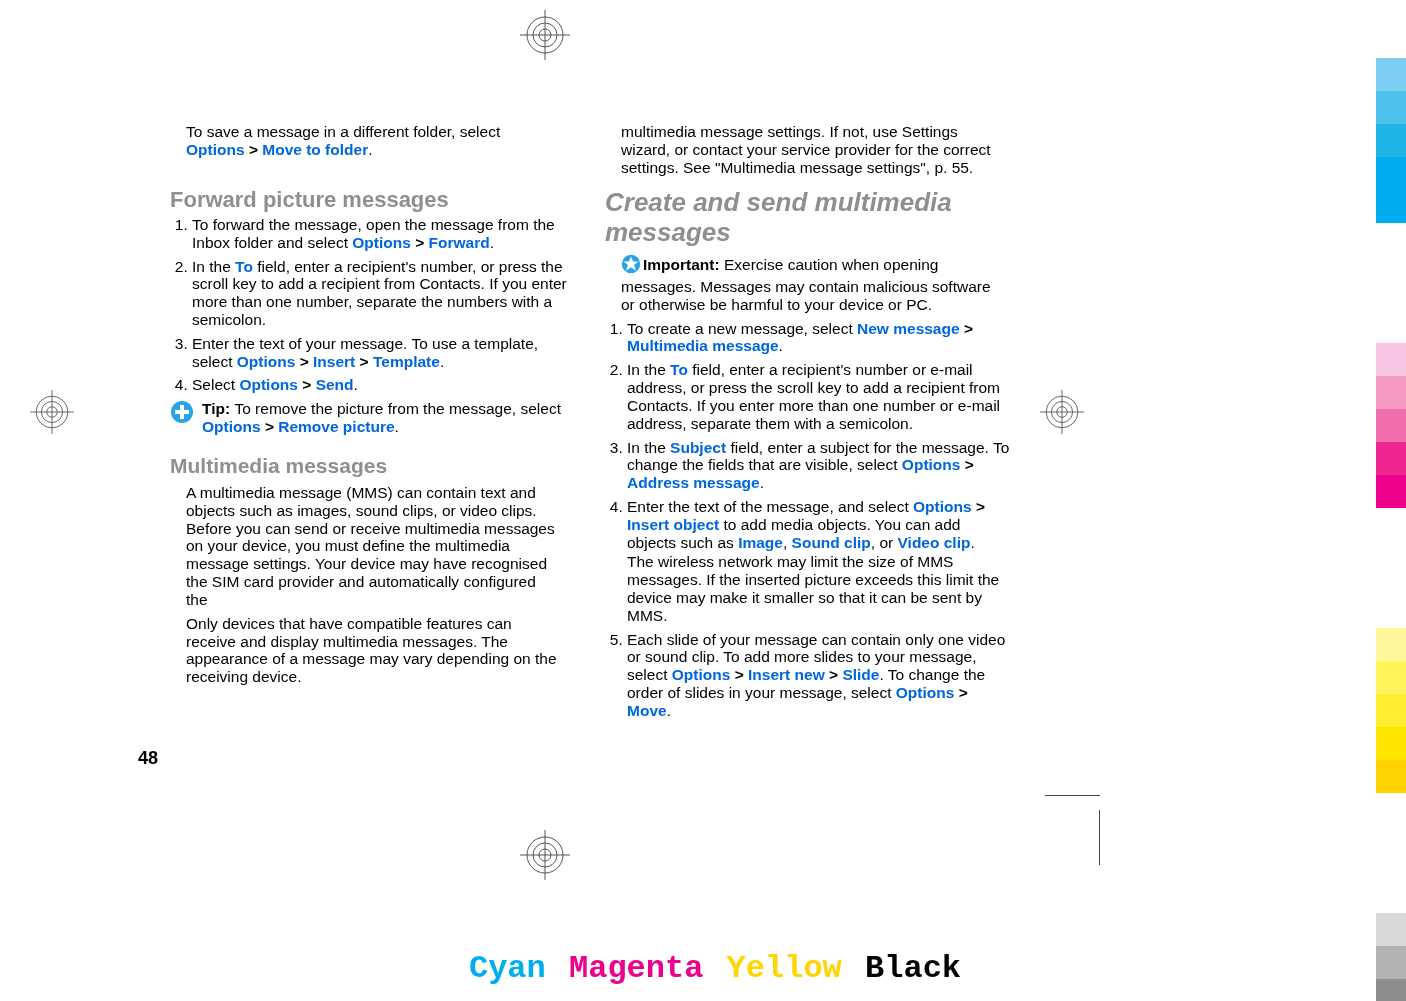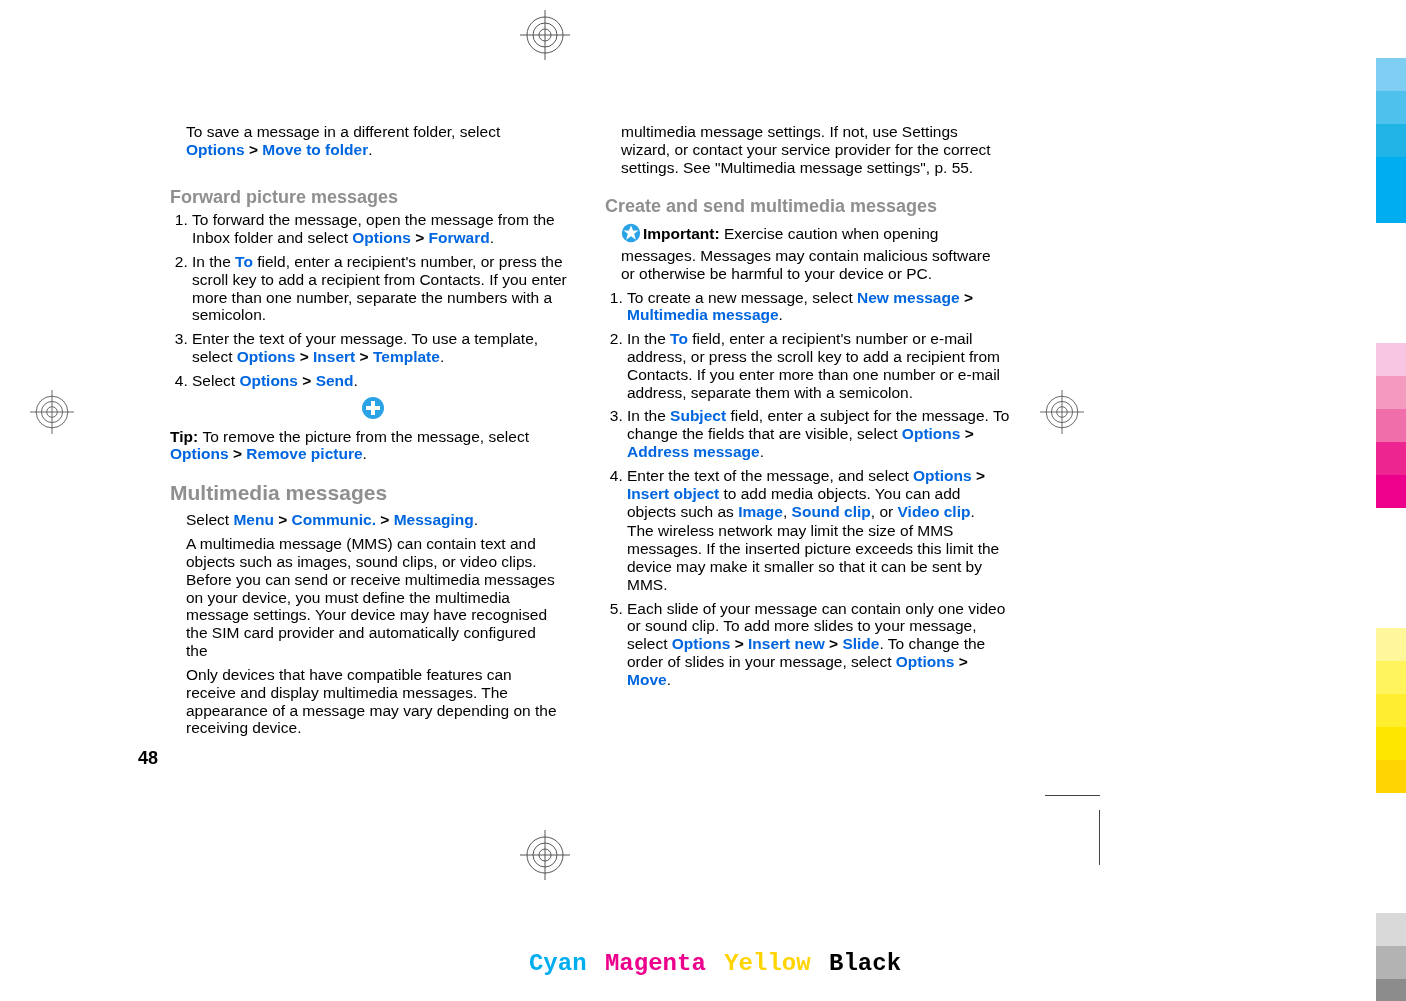--- a/index.html
+++ b/index.html
@@ -43,21 +43,21 @@
 .colorbars .gap { height: 120px; }
 
 
 .cmyk {
   position: absolute;
   left: 0; right: 0;
   top: 950px;
   text-align: center;
   font-family: "Courier New", monospace;
   font-weight: bold;
-  font-size: 24px;
+  font-size: 32px;
   margin-left: 24px;
 }
 .cmyk span { display:inline-block; padding:0 2px; }
 .cmyk .c { color:#00aeef; text-shadow: 1px 0 #fff, -1px 0 #fff; }
 .cmyk .m { color:#ec008c; text-shadow: 1px 0 #fff, -1px 0 #fff; }
 .cmyk .y { color:#ffd400; text-shadow: 1px 0 #fff, -1px 0 #fff; }
 .cmyk .k { color:#000; }
 
 
 .content {
@@ -74,29 +74,29 @@
   line-height: 1.15;
 }
 .col p { margin: 6px 16px; }
 .blue { color: #0066e0; font-weight: bold; }
 .gt { font-weight: bold; }
 h2.grey, h1.grey {
   color: #8f8f8f;
   font-weight: bold;
   margin: 16px 0 4px;
 }
-h2.grey { font-size: 18px; margin-top: 28px; }
+h2.grey { font-size: 22px; margin-top: 28px; }
 h1.grey { font-size: 21px; margin-top: 18px; }
-h2.right-title { font-size: 18px; margin-top:20px; }
+h2.right-title { font-size: 26px; margin-top:12px;font-style:italic; }
 
 ol { margin: 4px 0 6px; padding-left: 22px; }
 ol li { margin-bottom: 6px; }
 ol li .indent { display:block; margin-top:2px; }
 
-.tip-row { display:flex; align-items:center; gap:8px; margin-top:6px;flex-direction:column; }
+.tip-row { display:flex; align-items:flex-start; gap:8px; margin-top:6px; }
 .tip-icon {
   width:24px; height:24px; flex:none;
   display:flex; align-items:center; justify-content:center;
 }
 .tip-icon svg { display:block; }
 
 .page-num {
   position: absolute;
   left: 138px;
   top: 748px;
@@ -228,28 +228,20 @@
         </div>
         <div>
           <b>Tip: </b><span>To remove the picture from the message, select </span>
           <span class="blue">Options</span>
           <span class="gt">&gt;</span>
           <span class="blue">Remove picture</span><span>.</span>
         </div>
       </div>
 
       <h1 class="grey">Multimedia messages</h1>
-      <p>
-        <span>Select </span>
-        <span class="blue">Menu</span>
-        <span class="gt">&gt;</span>
-        <span class="blue">Communic.</span>
-        <span class="gt">&gt;</span>
-        <span class="blue">Messaging</span><span>.</span>
-      </p>
       <p>A multimedia message (MMS) can contain text and objects such as images, sound clips, or video clips. Before you can send or receive multimedia messages on your device, you must define the multimedia message settings. Your device may have recognised the SIM card provider and automatically configured the</p>
       <p>Only devices that have compatible features can receive and display multimedia messages. The appearance of a message may vary depending on the receiving device.</p>
     </div>
 
     <div class="col">
       <p>multimedia message settings. If not, use Settings wizard, or contact your service provider for the correct settings. See "Multimedia message settings", p. 55.</p>
 
       <h2 class="grey right-title">Create and send multimedia messages</h2>
 
       <p>

